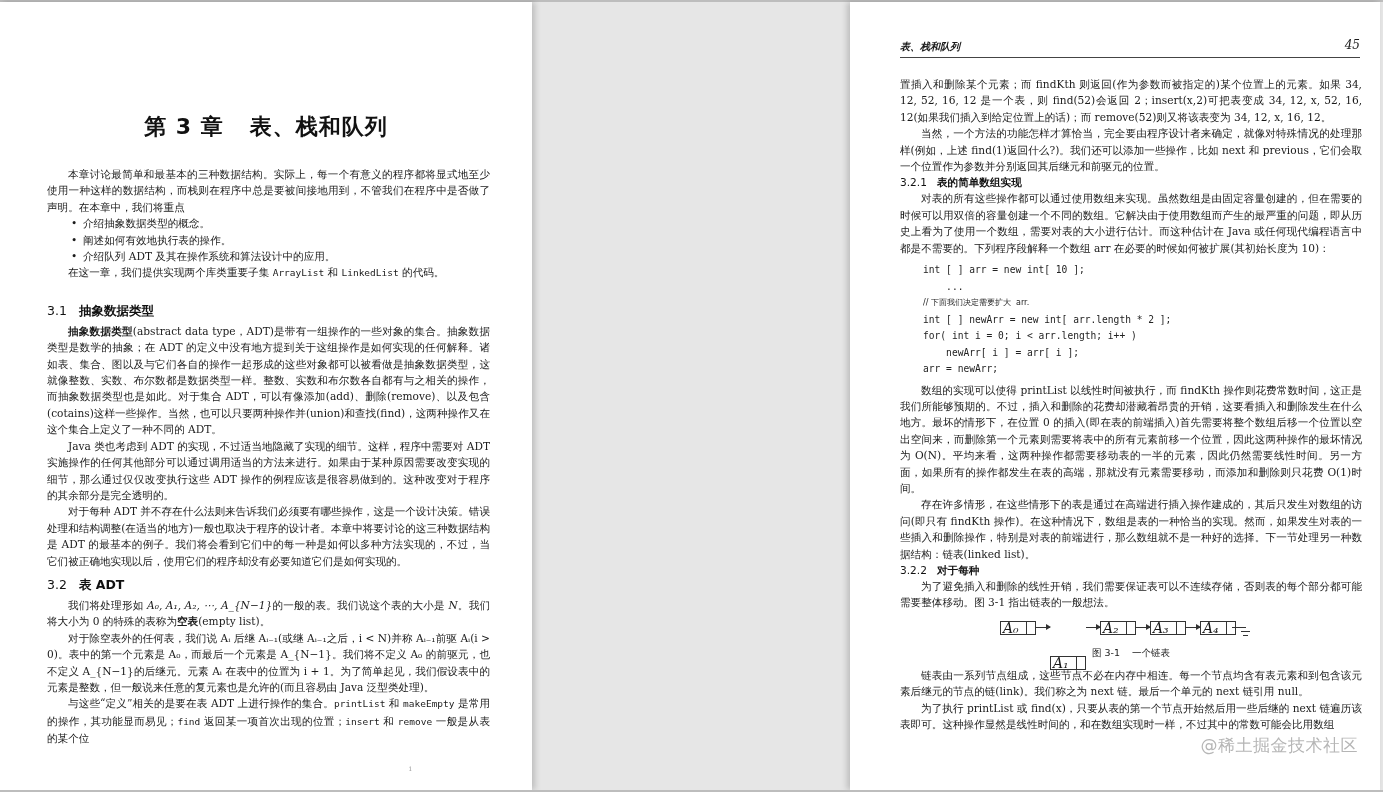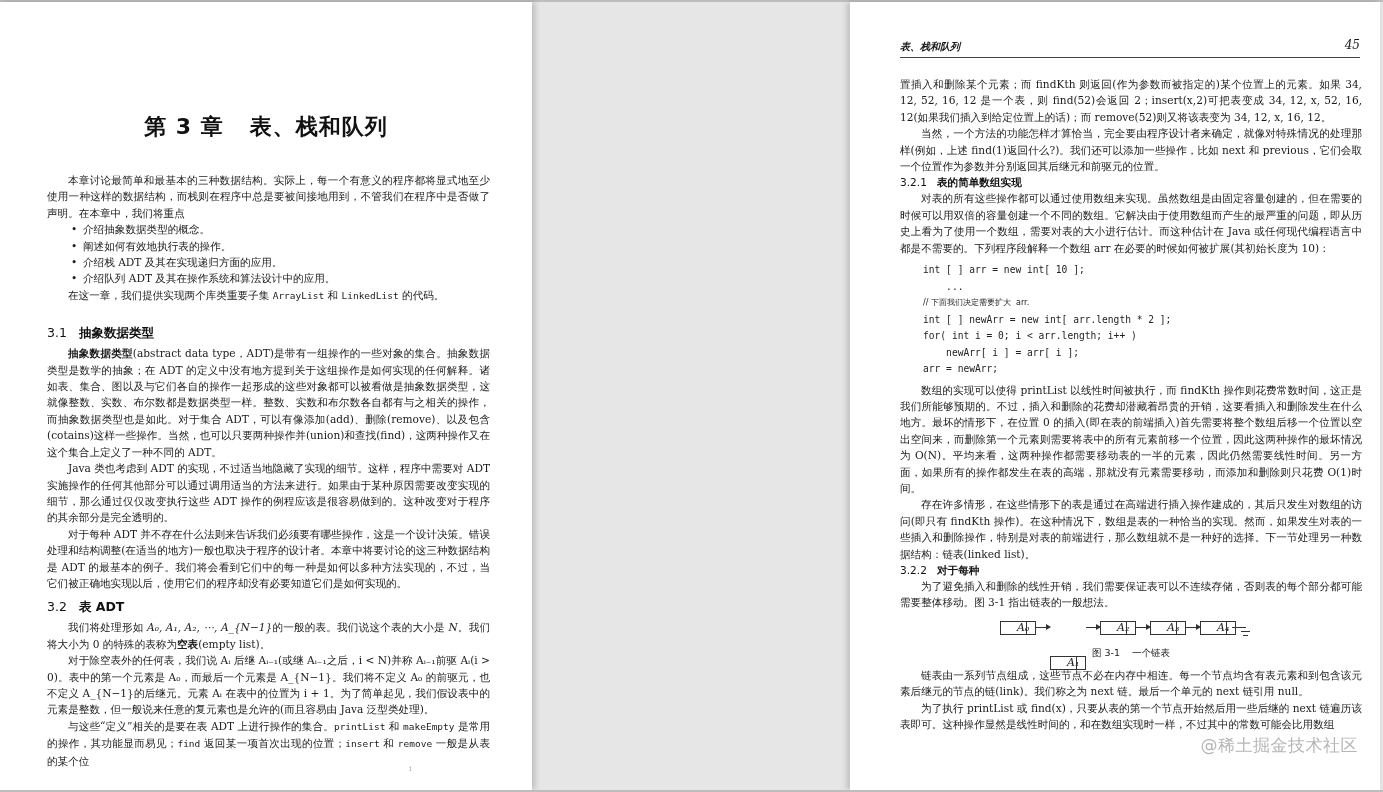--- a/index.html
+++ b/index.html
@@ -27,21 +27,21 @@
   .mono { font-family: "DejaVu Sans Mono", "Liberation Mono", monospace; font-size: 9.5px; }
   .bold { font-weight: bold; }
   .ital { font-style: italic; }
   .running-head { position: absolute; left: 50px; top: 36px; width: 460px; height: 20px; border-bottom: 1px solid #444; }
   .running-head .rh-title { position: absolute; left: 0; top: 2px; font-style: italic; font-weight: bold; font-size: 10px; }
   .running-head .rh-page { position: absolute; right: 0; top: 0; font-style: italic; font-size: 12px; }
   .right-body { position: absolute; left: 50px; top: 74px; width: 462px; }
   .code { font-family: "DejaVu Sans Mono", "Liberation Mono", monospace; font-size: 9.6px; line-height: 16.5px; padding-left: 23px; margin: 6px 0 4px; white-space: pre; color: #222; }
   .code .cmt { font-family: "DejaVu Sans", sans-serif; font-size: 8px; }
   .figure { position: relative; height: 50px; margin-top: 6px; }
-  .node { position: absolute; top: 4px; width: 36px; height: 14px; border: 1px solid #333; font-style: italic; font-size: 11px; line-height: 12px; padding-left: 16px; }
+  .node { position: absolute; top: 4px; width: 36px; height: 14px; border: 1px solid #333; font-style: italic; font-size: 14px; line-height: 12px; padding-left: 2px; }
   .node::after { content: ""; position: absolute; right: 8px; top: 0; height: 12px; border-left: 1px solid #333; }
   .arrow { position: absolute; top: 10px; height: 1px; background: #333; }
   .arrow::after { content: ""; position: absolute; right: -1px; top: -3px; border-left: 5px solid #333; border-top: 3px solid transparent; border-bottom: 3px solid transparent; }
   .ground { position: absolute; top: 10px; width: 14px; height: 1px; background: #333; }
   .ground-sym { position: absolute; width: 9px; height: 6px; border-top: 1px solid #333; }
   .ground-sym::after { content: ""; position: absolute; left: 2px; top: 3px; width: 5px; border-top: 1px solid #333; }
   .fig-caption { position: absolute; top: 30px; left: 0; width: 100%; text-align: center; font-size: 9.5px; font-family: "DejaVu Sans", sans-serif; }
   .fig-caption .gap { display: inline-block; width: 12px; }
   .watermark { position: absolute; right: 22px; bottom: 33px; font-family: "DejaVu Sans", "Liberation Sans", sans-serif; font-size: 17px; color: rgba(120,120,120,0.55); letter-spacing: 0.5px; }
   .page-mark { position: absolute; left: 409px; top: 762px; font-size: 8px; color: #aaa; }
@@ -49,26 +49,25 @@
 </head>
 <body>
 
 <div class="topline"></div>
 
 <div class="page page-left">
   <div class="chapter-title">
     <span>第 3 章</span><span class="gap"></span><span>表、栈和队列</span>
   </div>
 
-  <div class="content" style="top:170px;">
+  <div class="content" style="top:164px;">
     <p class="indent">本章讨论最简单和最基本的三种数据结构。实际上，每一个有意义的程序都将显式地至少使用一种这样的数据结构，而栈则在程序中总是要被间接地用到，不管我们在程序中是否做了声明。在本章中，我们将重点</p>
     <ul class="bullets">
       <li>介绍抽象数据类型的概念。</li>
       <li>阐述如何有效地执行表的操作。</li>
-      <li>介绍栈 ADT 及其在实现递归方面的应用。</li>
       <li>介绍队列 ADT 及其在操作系统和算法设计中的应用。</li>
     </ul>
     <p class="indent"><span>在这一章，我们提供实现两个库类重要子集 </span><span class="mono">ArrayList</span><span> 和 </span><span class="mono">LinkedList</span><span> 的代码。</span></p>
 
     <div class="sec" style="margin-top:19px;"><span class="num">3.1</span><span>抽象数据类型</span></div>
     <p class="indent"><span class="bold">抽象数据类型</span><span>(abstract data type，ADT)是带有一组操作的一些对象的集合。抽象数据类型是数学的抽象；在 ADT 的定义中没有地方提到关于这组操作是如何实现的任何解释。诸如表、集合、图以及与它们各自的操作一起形成的这些对象都可以被看做是抽象数据类型，这就像整数、实数、布尔数都是数据类型一样。整数、实数和布尔数各自都有与之相关的操作，而抽象数据类型也是如此。对于集合 ADT，可以有像添加(add)、删除(remove)、以及包含(cotains)这样一些操作。当然，也可以只要两种操作并(union)和查找(find)，这两种操作又在这个集合上定义了一种不同的 ADT。</span></p>
     <p class="indent">Java 类也考虑到 ADT 的实现，不过适当地隐藏了实现的细节。这样，程序中需要对 ADT 实施操作的任何其他部分可以通过调用适当的方法来进行。如果由于某种原因需要改变实现的细节，那么通过仅仅改变执行这些 ADT 操作的例程应该是很容易做到的。这种改变对于程序的其余部分是完全透明的。</p>
     <p class="indent">对于每种 ADT 并不存在什么法则来告诉我们必须要有哪些操作，这是一个设计决策。错误处理和结构调整(在适当的地方)一般也取决于程序的设计者。本章中将要讨论的这三种数据结构是 ADT 的最基本的例子。我们将会看到它们中的每一种是如何以多种方法实现的，不过，当它们被正确地实现以后，使用它们的程序却没有必要知道它们是如何实现的。</p>
 
     <div class="sec" style="margin-top:6px;"><span class="num">3.2</span><span>表 ADT</span></div>

